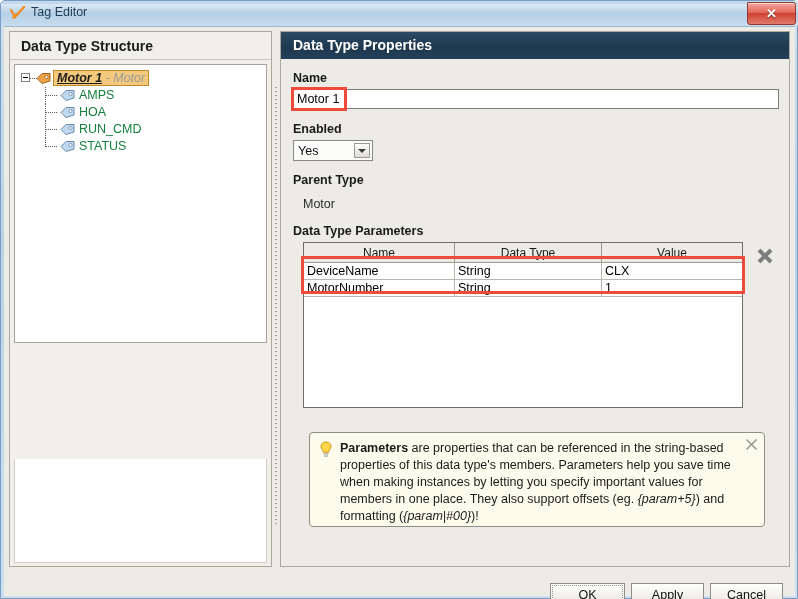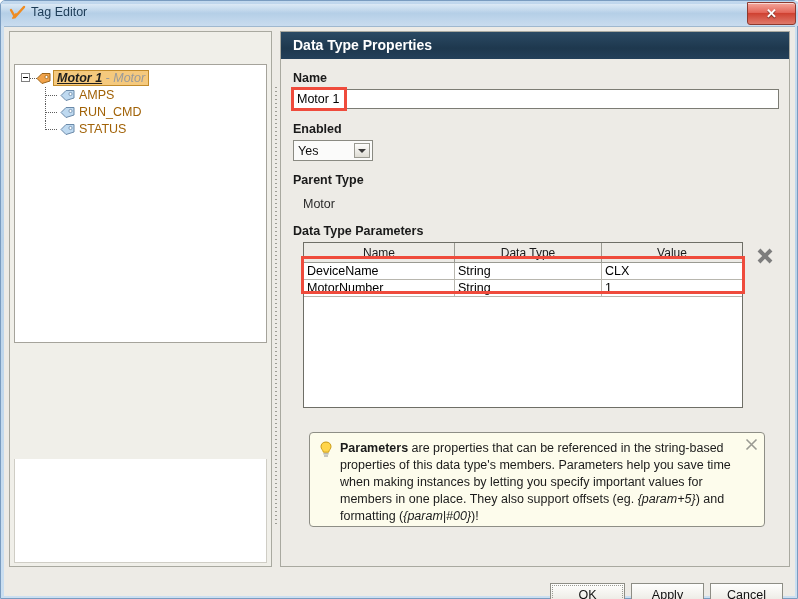--- a/index.html
+++ b/index.html
@@ -152,21 +152,21 @@
   #root-row .elbow-h { left: 15px; }
 
   .child-row .vert {
     position: absolute; left: 30px; top: 0;
     width: 1px; height: 17px;
     border-left: 1px dotted #5d5d5d;
   }
   .child-row.last .vert { height: 9px; }
   .child-row .elbow-h { left: 30px; width: 12px; }
   .child-row .tag-icon { left: 45px; }
-  .child-row .tree-label { left: 64px; font-size: 12.5px; color: #a16207; }
+  .child-row .tree-label { left: 64px; font-size: 12.5px; color: #15803d; }
 
   #general-tab {
     position: absolute;
     left: 4px; top: 403px;
     width: 253px; height: 24px;
     background: linear-gradient(180deg,#fbdfa6 0%,#f7d28c 100%);
     border: 1px solid #d7b06b;
     box-sizing: border-box;
     cursor: pointer;
   }
@@ -398,20 +398,23 @@
     </svg>
     <div id="title-text">Tag Editor</div>
     <div id="close-btn">
       <div class="x">✕</div>
     </div>
   </div>
 
   <div id="client">
 
     <div id="left-panel">
+      <div id="left-header">
+        <div class="txt">Data Type Structure</div>
+      </div>
 
       <div id="tree-area">
 
         <div class="tree-row" id="root-row" style="margin-top:5px;">
           <div class="expander"></div>
           <div class="elbow-h"></div>
           <svg class="tag-icon" viewBox="0 0 15 13">
             <path d="M1 6.5 L6 1.5 L14 1.5 L14 9 L6 11.5 Z" fill="#f0a24a" stroke="#9d6418" stroke-width="1"></path>
             <circle cx="10.5" cy="5" r="1.6" fill="#fff" stroke="#9d6418" stroke-width=".8"></circle>
           </svg>
@@ -423,20 +426,29 @@
         <div class="tree-row child-row">
           <div class="vert"></div>
           <div class="elbow-h"></div>
           <svg class="tag-icon" viewBox="0 0 15 13">
             <path d="M1 6.5 L6 1.5 L14 1.5 L14 9 L6 11.5 Z" fill="#bed9f0" stroke="#6a89a8" stroke-width="1"></path>
             <circle cx="10.5" cy="5" r="1.6" fill="#fff" stroke="#6a89a8" stroke-width=".8"></circle>
           </svg>
           <div class="tree-label">AMPS</div>
         </div>
 
+        <div class="tree-row child-row">
+          <div class="vert"></div>
+          <div class="elbow-h"></div>
+          <svg class="tag-icon" viewBox="0 0 15 13">
+            <path d="M1 6.5 L6 1.5 L14 1.5 L14 9 L6 11.5 Z" fill="#bed9f0" stroke="#6a89a8" stroke-width="1"></path>
+            <circle cx="10.5" cy="5" r="1.6" fill="#fff" stroke="#6a89a8" stroke-width=".8"></circle>
+          </svg>
+          <div class="tree-label">HOA</div>
+        </div>
 
         <div class="tree-row child-row">
           <div class="vert"></div>
           <div class="elbow-h"></div>
           <svg class="tag-icon" viewBox="0 0 15 13">
             <path d="M1 6.5 L6 1.5 L14 1.5 L14 9 L6 11.5 Z" fill="#bed9f0" stroke="#6a89a8" stroke-width="1"></path>
             <circle cx="10.5" cy="5" r="1.6" fill="#fff" stroke="#6a89a8" stroke-width=".8"></circle>
           </svg>
           <div class="tree-label">RUN_CMD</div>
         </div>

